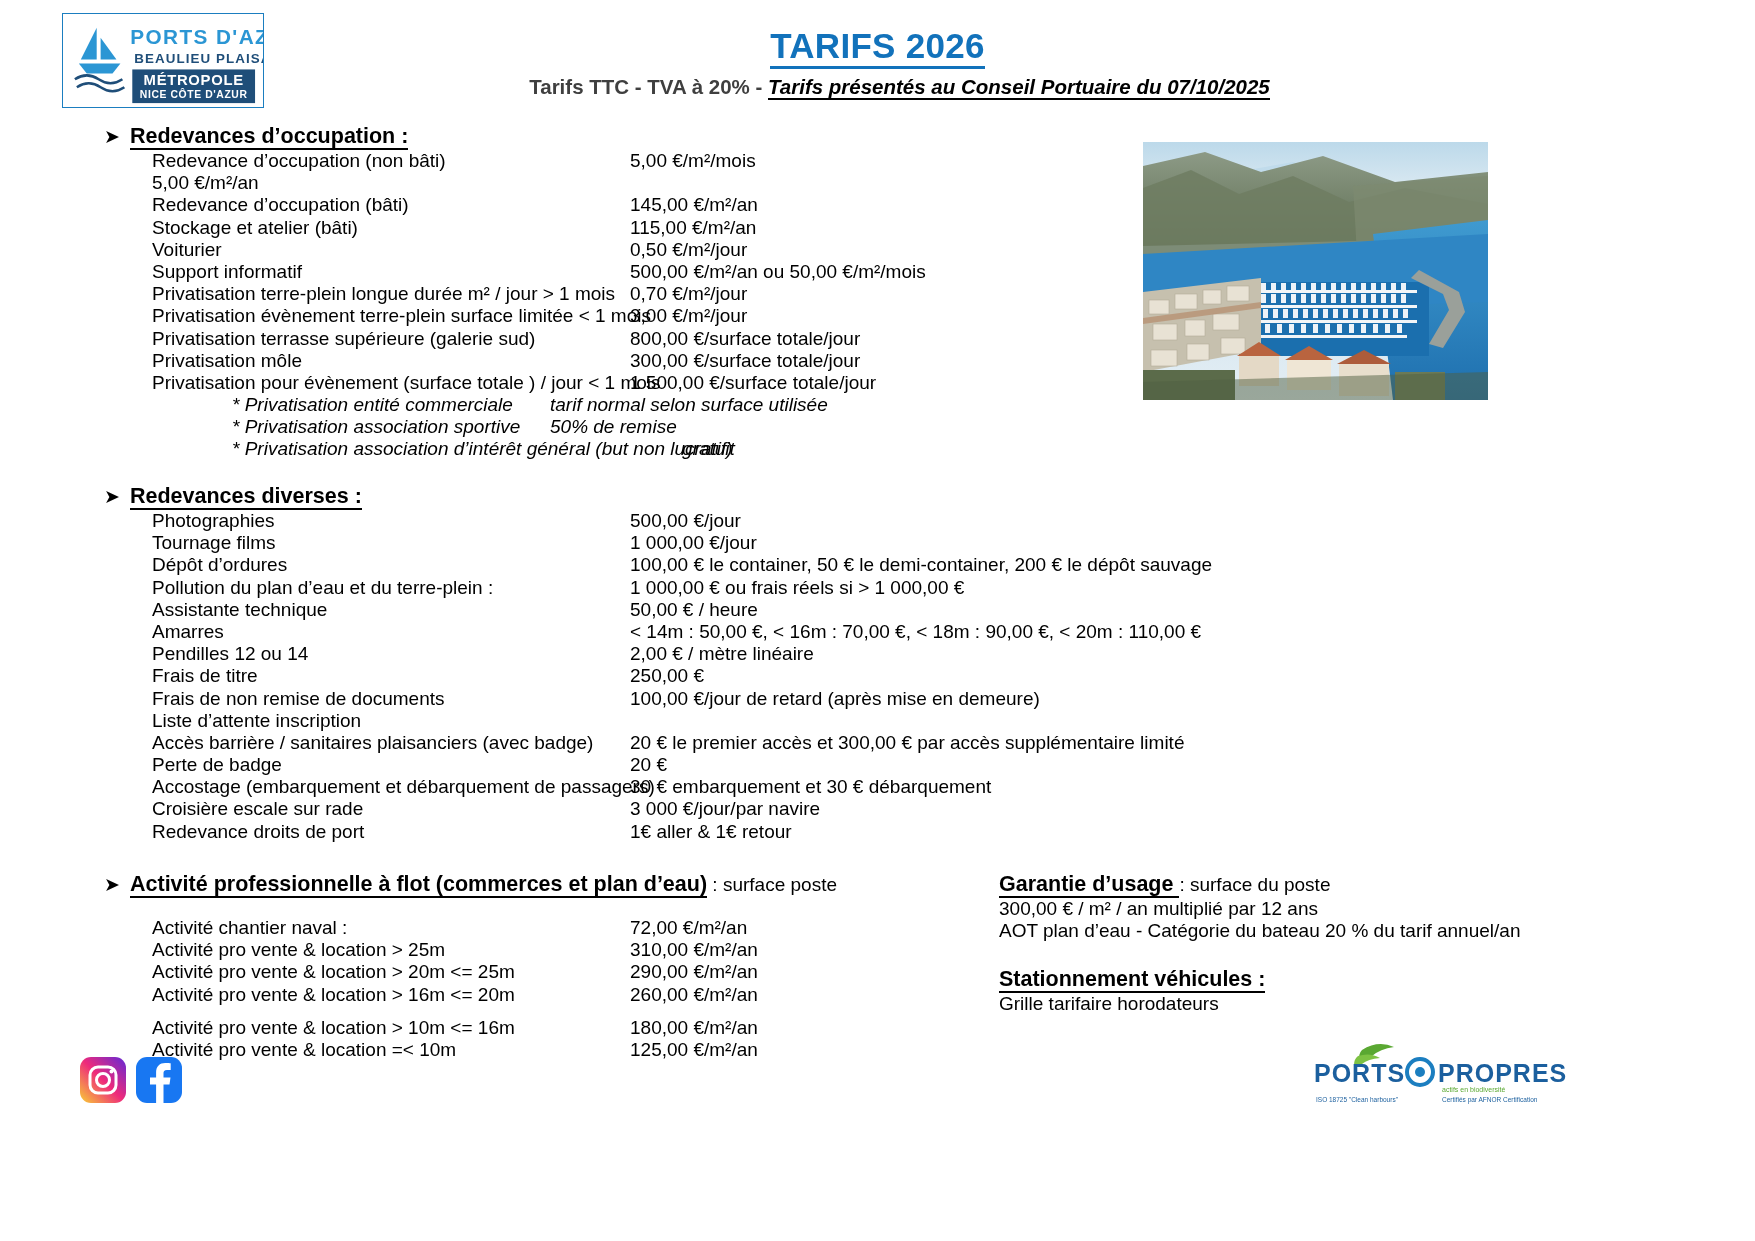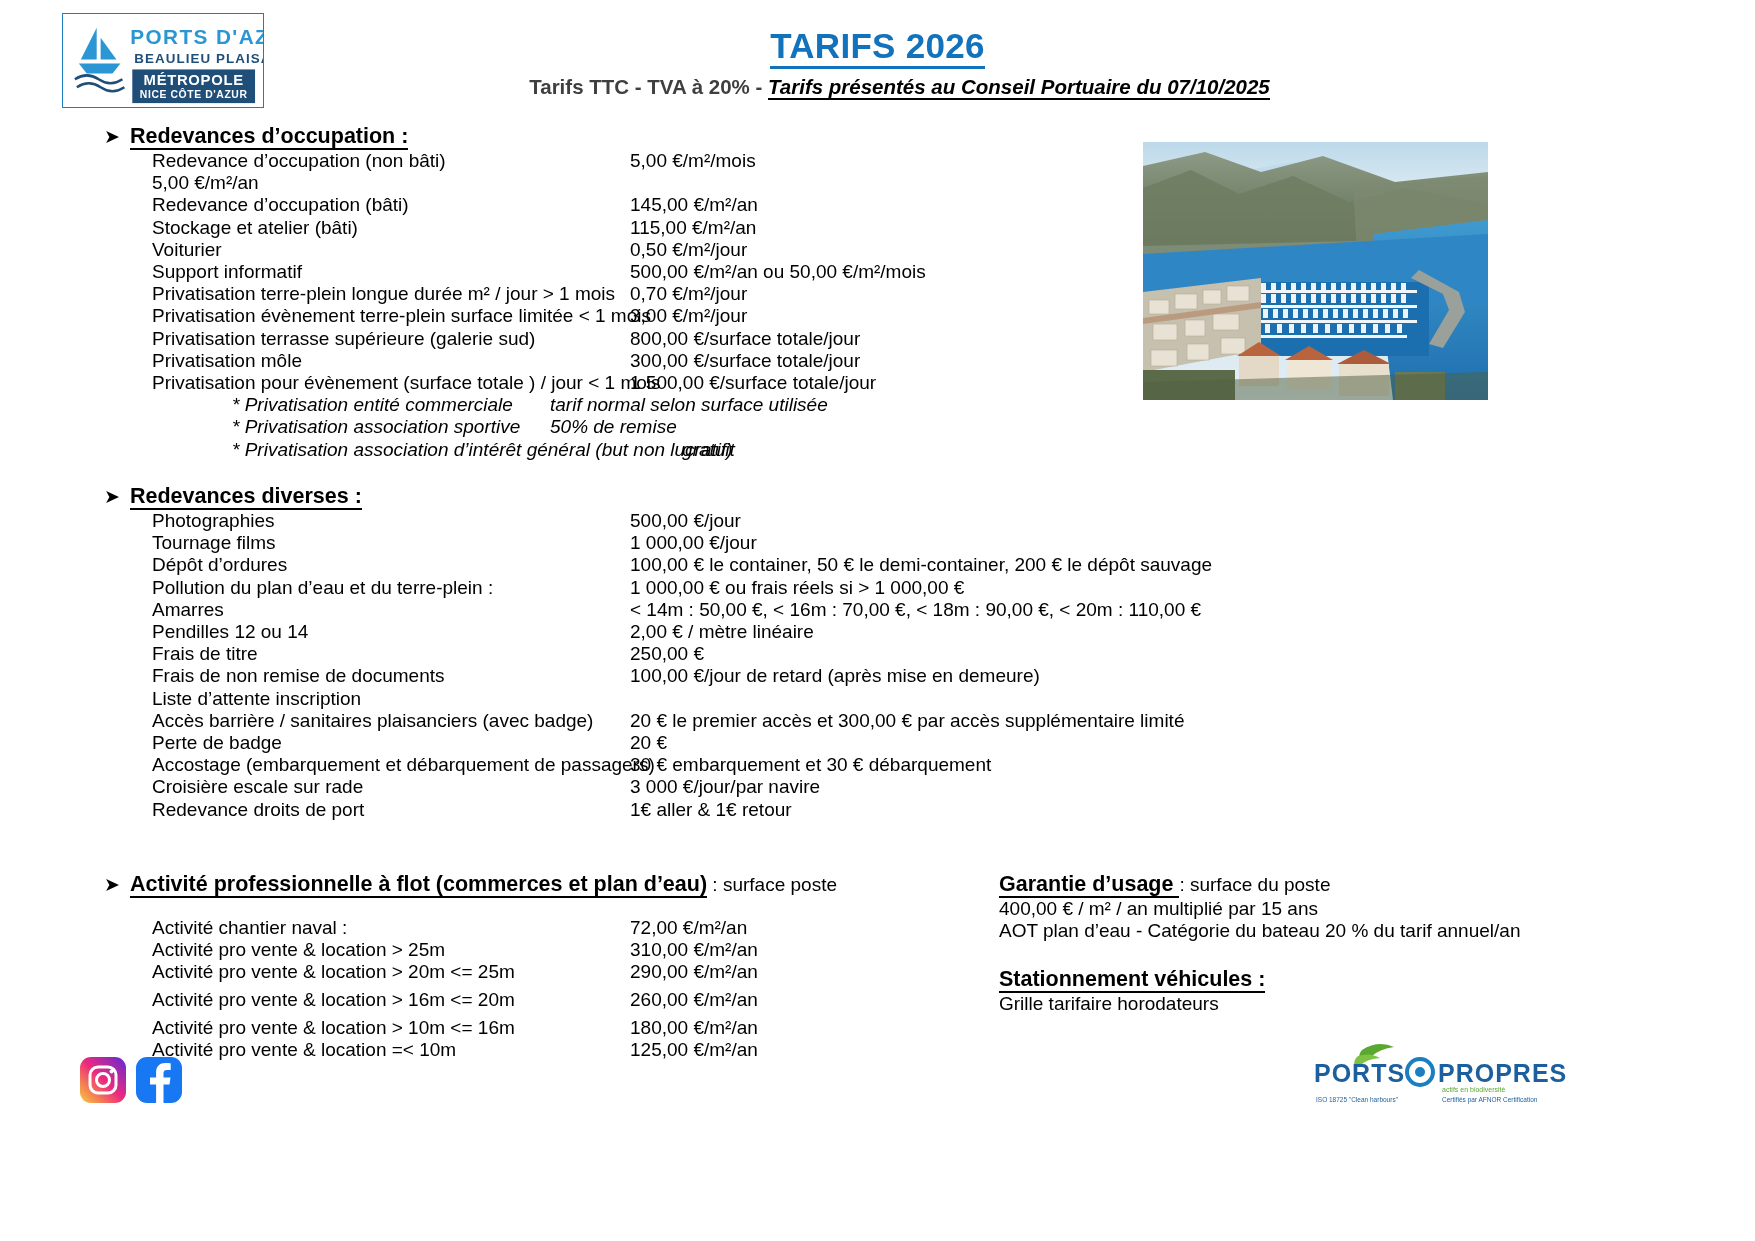--- a/index.html
+++ b/index.html
@@ -74,21 +74,21 @@
     width: 26px;
     font-weight: normal;
     font-size: 19px;
   }
   .section-head .u { border-bottom: 2px solid #000; }
   .section-head .plain { font-weight: normal; font-size: 19px; }
 
   .rows { position: absolute; }
   .row {
     display: flex;
-    align-items: center;
+    align-items: flex-start;
     height: 22.2px;
     font-size: 19px;
     white-space: nowrap;
   }
   .row .lbl { width: 478px; flex: 0 0 478px; }
   .row .val { flex: 1 1 auto; }
   .row.ital { font-style: italic; }
   .row.ital .lbl { width: 398px; flex: 0 0 398px; padding-left: 80px; box-sizing: border-box; }
   .row.ital.wide .lbl { width: 530px; flex: 0 0 530px; }
 
@@ -336,20 +336,24 @@
     </div>
   <div class="row">
       <span class="lbl">Dépôt d’ordures</span>
       <span class="val">100,00 € le container, 50 € le demi-container, 200 € le dépôt sauvage</span>
     </div>
   <div class="row">
       <span class="lbl">Pollution du plan d’eau et du terre-plein :</span>
       <span class="val">1 000,00 € ou frais réels si &gt; 1 000,00 €</span>
     </div>
   <div class="row">
+      <span class="lbl">Assistante technique</span>
+      <span class="val">50,00 € / heure</span>
+    </div>
+  <div class="row">
       <span class="lbl">Amarres</span>
       <span class="val">&lt; 14m : 50,00 €,  &lt; 16m : 70,00 €,  &lt; 18m : 90,00 €,  &lt; 20m : 110,00 €</span>
     </div>
   <div class="row">
       <span class="lbl">Pendilles 12 ou 14</span>
       <span class="val">2,00 € / mètre linéaire</span>
     </div>
   <div class="row">
       <span class="lbl">Frais de titre</span>
       <span class="val">250,00 €</span>
@@ -411,21 +415,21 @@
   <div class="row">
       <span class="lbl">Activité pro vente &amp; location =&lt; 10m</span>
       <span class="val">125,00 €/m²/an</span>
     </div>
 </div>
 
 <div class="section-head" style="left:999px; top:872px;">
   <span class="u">Garantie d’usage </span><span class="plain">:  surface du poste</span>
 </div>
 <div class="col-right" style="top:898px;">
-  <div class="note-line">400,00  € / m² / an multiplié par 15 ans</div>
+  <div class="note-line">300,00  € / m² / an multiplié par 12 ans</div>
   <div class="note-line">AOT plan d’eau - Catégorie du bateau 20 % du tarif annuel/an</div>
 </div>
 
 <div class="section-head" style="left:999px; top:967px;">
   <span class="u">Stationnement véhicules :</span>
 </div>
 <div class="col-right" style="top:993px;">
   <div class="note-line"> Grille tarifaire horodateurs</div>
 </div>
 

